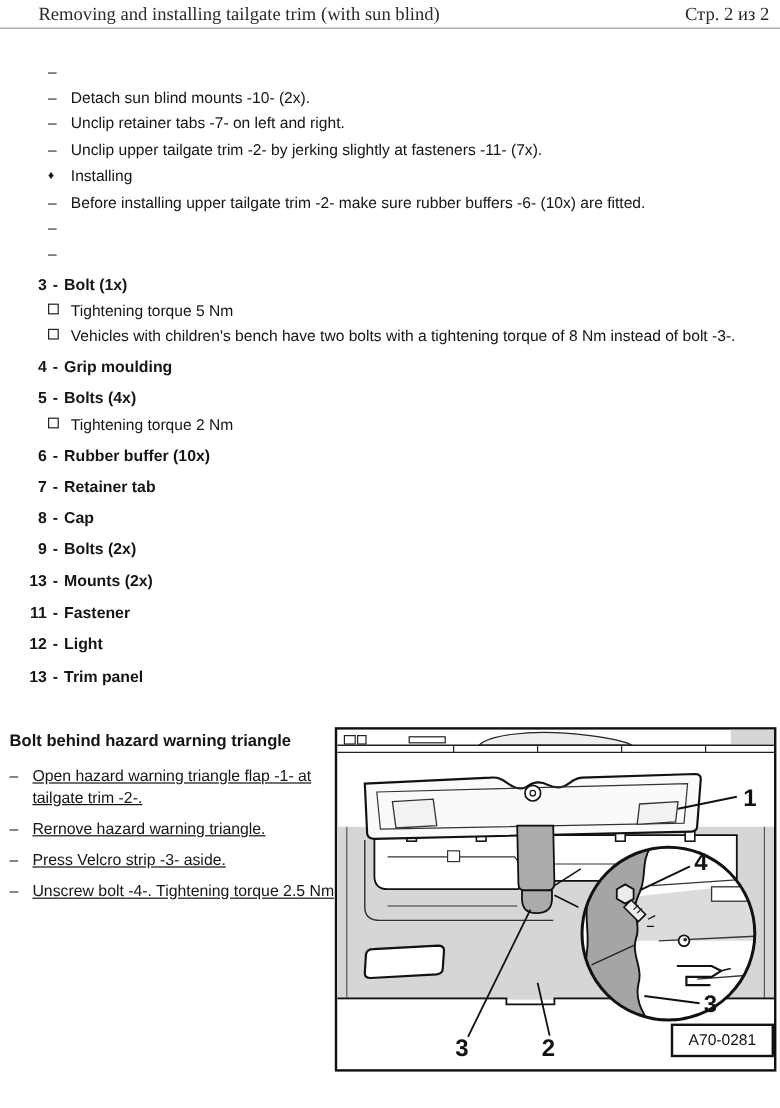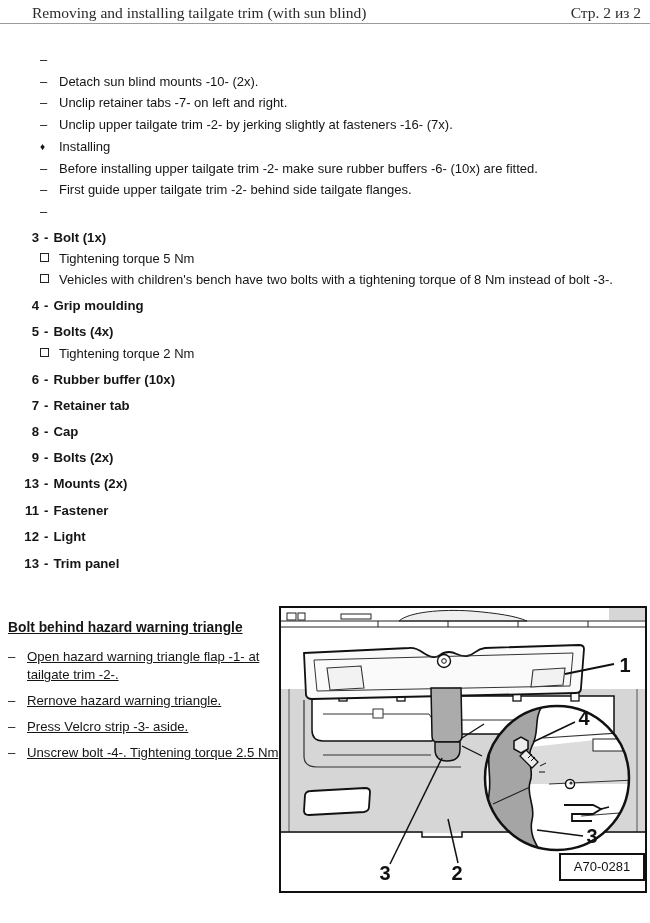--- a/index.html
+++ b/index.html
@@ -15,21 +15,21 @@
 
   .numlist{position:absolute;top:229px;left:24px;width:622px;}
   .prow{display:flex;font-weight:bold;font-size:13.2px;line-height:17px;}
   .pnum{width:15px;text-align:right;flex:none;}
   .psep{padding:0 5px;flex:none;}
   .srow{display:flex;margin-left:16px;font-size:13px;line-height:17px;text-align:center;}
   .sq{width:7px;height:7px;border:1.3px solid #222;margin:3px 10px 0 0;flex:none;background:#fff;}
   .mt4{margin-top:4px}.mt5{margin-top:5px}.mt9{margin-top:9px}.mt10{margin-top:10px}
 
   .sec2{position:absolute;top:607px;left:8px;width:270px;}
-  .sec2-h{font-size:13.8px;font-weight:bold;margin:12px 0 12px 0;line-height:17px;text-decoration:underline;}
+  .sec2-h{font-size:13.8px;font-weight:bold;margin:2px 0 12px 0;line-height:17px;}
   .b2row{display:flex;font-size:13.2px;line-height:18px;margin-bottom:8px;}
   .b2row .bullet{margin-right:7px;width:12px;}
   .b2text{max-width:248px;text-decoration:underline;}
   .nowrap{white-space:nowrap;max-width:none;}
 
   .fig{position:absolute;left:279px;top:606px;width:364px;height:283px;border:2px solid #101010;background:#fff;}
   .fig svg{display:block;}
   .cap{font-family:"Liberation Sans",sans-serif;font-weight:bold;font-size:20px;fill:#111;}
   .figid{font-family:"Liberation Sans",sans-serif;font-size:13px;fill:#111;}
 </style>
@@ -49,33 +49,32 @@
   <div class="trow">
       <span class="bullet">–</span>
       <span>Detach sun blind mounts -10- (2x).</span>
     </div>
   <div class="trow">
       <span class="bullet">–</span>
       <span>Unclip retainer tabs -7- on left and right.</span>
     </div>
   <div class="trow">
       <span class="bullet">–</span>
-      <span>Unclip upper tailgate trim -2- by jerking slightly at fasteners -16- (7x).</span>
+      <span>Unclip upper tailgate trim -2- by jerking slightly at fasteners -11- (7x).</span>
     </div>
   <div class="trow">
       <span class="bullet diamond">♦</span>
       <span>Installing</span>
     </div>
   <div class="trow">
       <span class="bullet">–</span>
       <span>Before installing upper tailgate trim -2- make sure rubber buffers -6- (10x) are fitted.</span>
     </div>
   <div class="trow">
       <span class="bullet">–</span>
-      <span>First guide upper tailgate trim -2- behind side tailgate flanges.</span>
     </div>
   <div class="trow">
       <span class="bullet">–</span>
     </div>
 </div>
 
 <div class="numlist">
   <div class="prow">
       <span class="pnum">3</span>
       <span class="psep">-</span>

